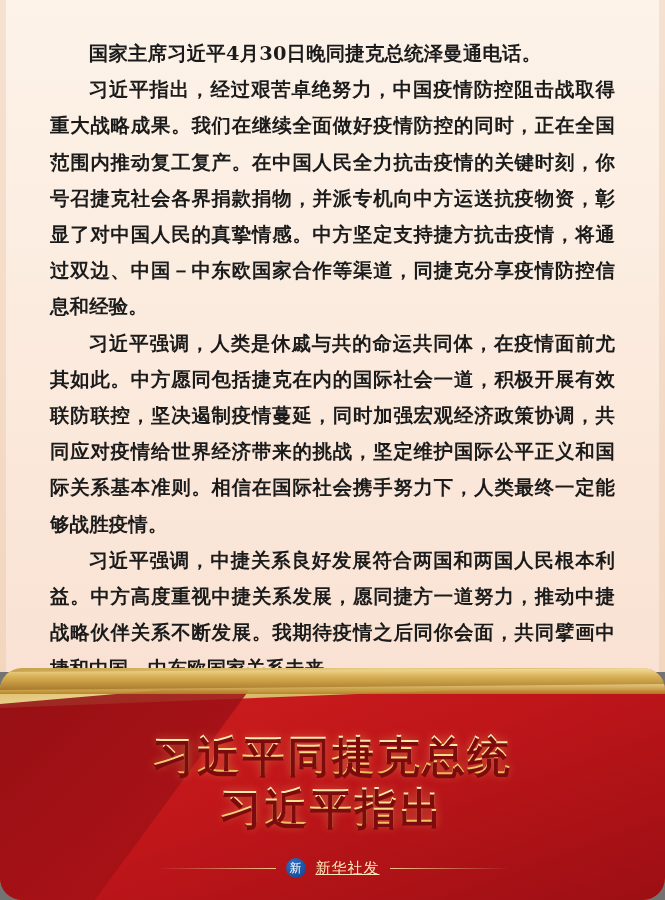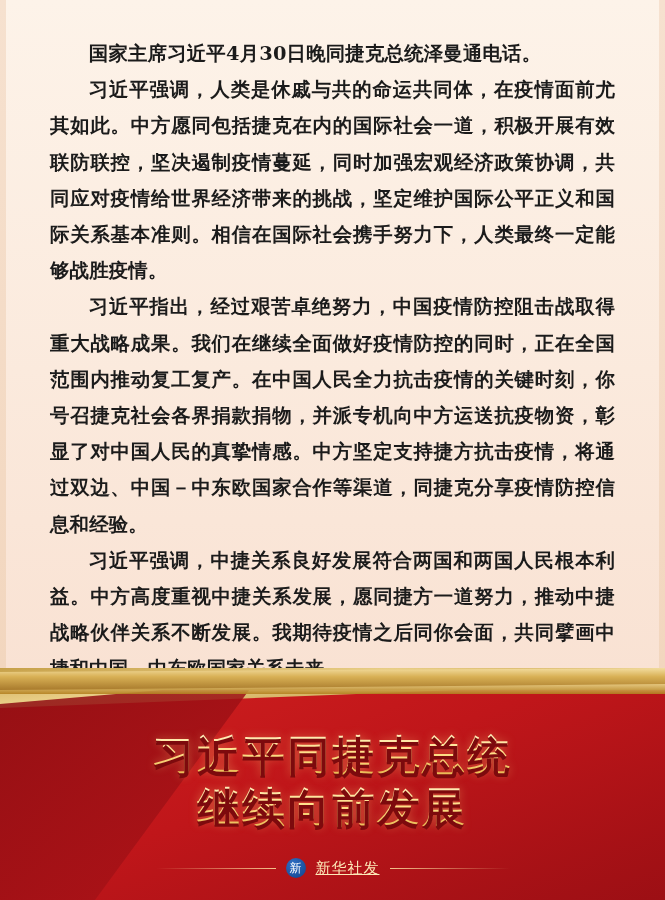--- a/index.html
+++ b/index.html
@@ -63,20 +63,21 @@
   }
 
   
   .banner {
     position: absolute;
     left: 0;
     bottom: 0;
     width: 665px;
     height: 232px;
     overflow: hidden;
+    border-radius: 22px;
   }
   .banner-gold {
     position: absolute;
     left: 0; top: 0;
     width: 665px; height: 232px;
     background: linear-gradient(175deg, #c6a048 0%, #e8cd85 12%, #b98b34 30%, #a8752a 100%);
   }
   .banner-red {
     position: absolute;
     left: 0; top: 14px;
@@ -173,36 +174,36 @@
 </head>
 <body>
 
 <div class="poster">
   <div class="paper"></div>
   <div class="edge-left"></div>
   <div class="edge-right"></div>
 
   <div class="article">
     <p>国家主席习近平4月30日晚同捷克总统泽曼通电话。</p>
+    <p>习近平指出，经过艰苦卓绝努力，中国疫情防控阻击战取得重大战略成果。我们在继续全面做好疫情防控的同时，正在全国范围内推动复工复产。在中国人民全力抗击疫情的关键时刻，你号召捷克社会各界捐款捐物，并派专机向中方运送抗疫物资，彰显了对中国人民的真挚情感。中方坚定支持捷方抗击疫情，将通过双边、中国－中东欧国家合作等渠道，同捷克分享疫情防控信息和经验。</p>
     <p>习近平强调，人类是休戚与共的命运共同体，在疫情面前尤其如此。中方愿同包括捷克在内的国际社会一道，积极开展有效联防联控，坚决遏制疫情蔓延，同时加强宏观经济政策协调，共同应对疫情给世界经济带来的挑战，坚定维护国际公平正义和国际关系基本准则。相信在国际社会携手努力下，人类最终一定能够战胜疫情。</p>
-    <p>习近平指出，经过艰苦卓绝努力，中国疫情防控阻击战取得重大战略成果。我们在继续全面做好疫情防控的同时，正在全国范围内推动复工复产。在中国人民全力抗击疫情的关键时刻，你号召捷克社会各界捐款捐物，并派专机向中方运送抗疫物资，彰显了对中国人民的真挚情感。中方坚定支持捷方抗击疫情，将通过双边、中国－中东欧国家合作等渠道，同捷克分享疫情防控信息和经验。</p>
     <p>习近平强调，中捷关系良好发展符合两国和两国人民根本利益。中方高度重视中捷关系发展，愿同捷方一道努力，推动中捷战略伙伴关系不断发展。我期待疫情之后同你会面，共同擘画中捷和中国－中东欧国家关系未来。</p>
     <p>泽曼表示，中国成功控制新冠肺炎疫情，经济展现良好发展前景。感谢中方为捷克抗击疫情提供宝贵支持和援助。捷中友谊根深蒂固，双方人民互怀友好感情。我是中国真诚的朋友，将努力推动双边合作，确保两国关系排除干扰，继续向前发展。我期待不久再次访华。</p>
   </div>
 
   <div class="banner">
     <div class="banner-gold"></div>
     <div class="banner-red"></div>
     <div class="banner-dark-wedge"></div>
     <div class="banner-gold-stripe"></div>
     <div class="banner-gold-stripe2"></div>
 
     <div class="headline">
       <span class="grad">习近平同捷克总统</span>
-      <span class="line2 grad">继续向前发展</span>
+      <span class="line2 grad">习近平指出</span>
     </div>
 
     <div class="credit">
       <span class="rule"></span>
       <span class="logo">新</span>
       <span class="agency">新华社发</span>
       <span class="rule right"></span>
     </div>
   </div>
 </div>

